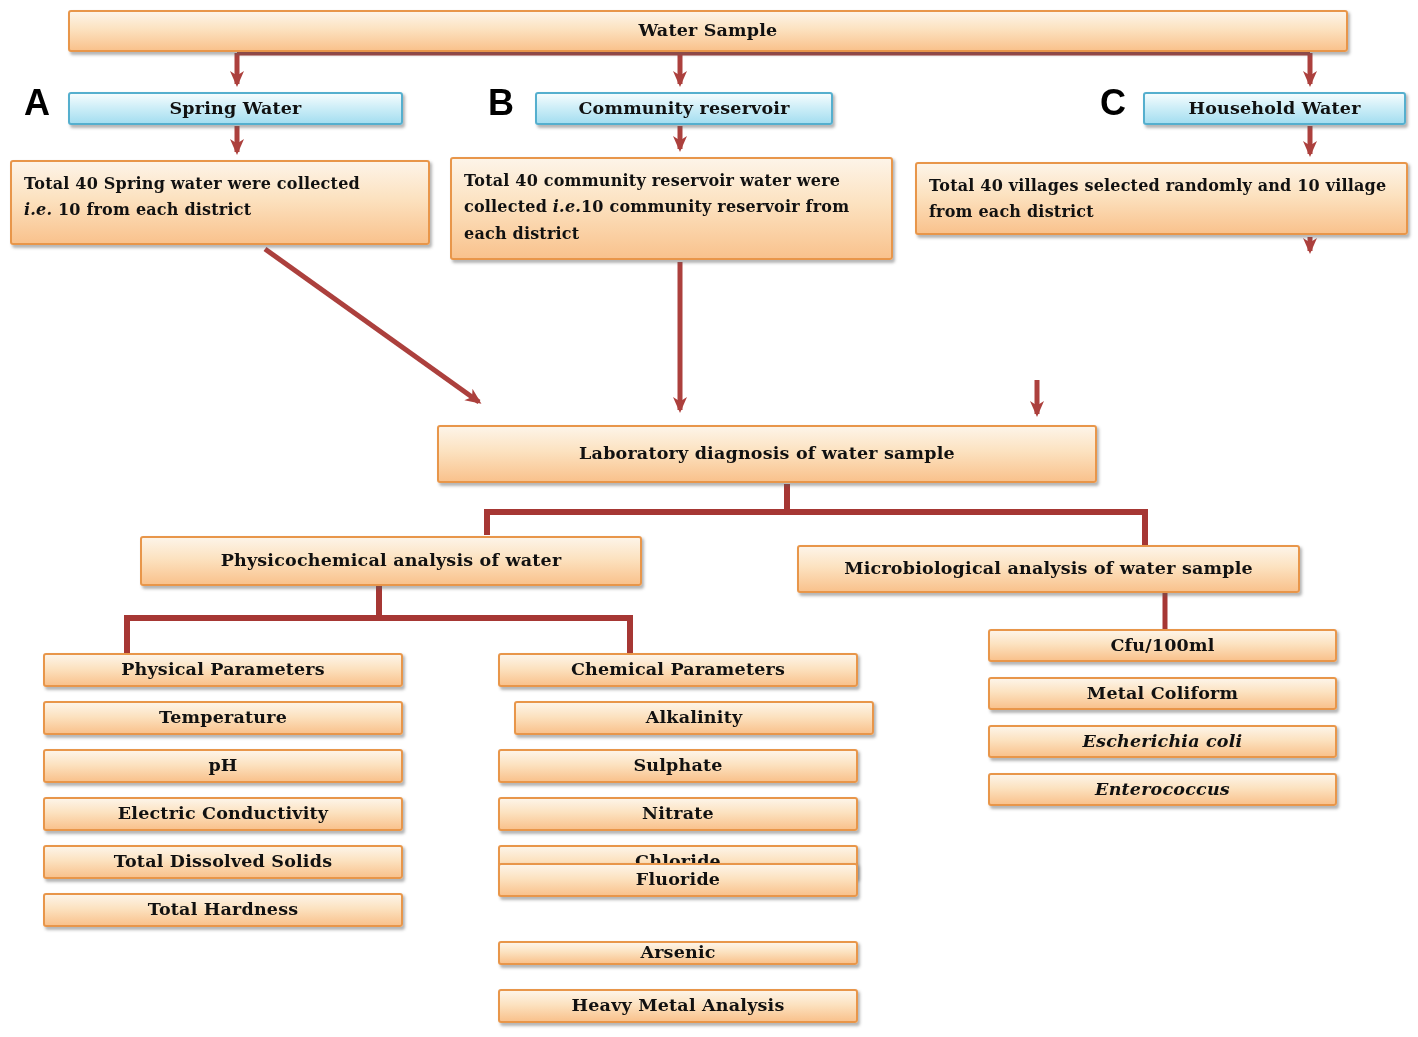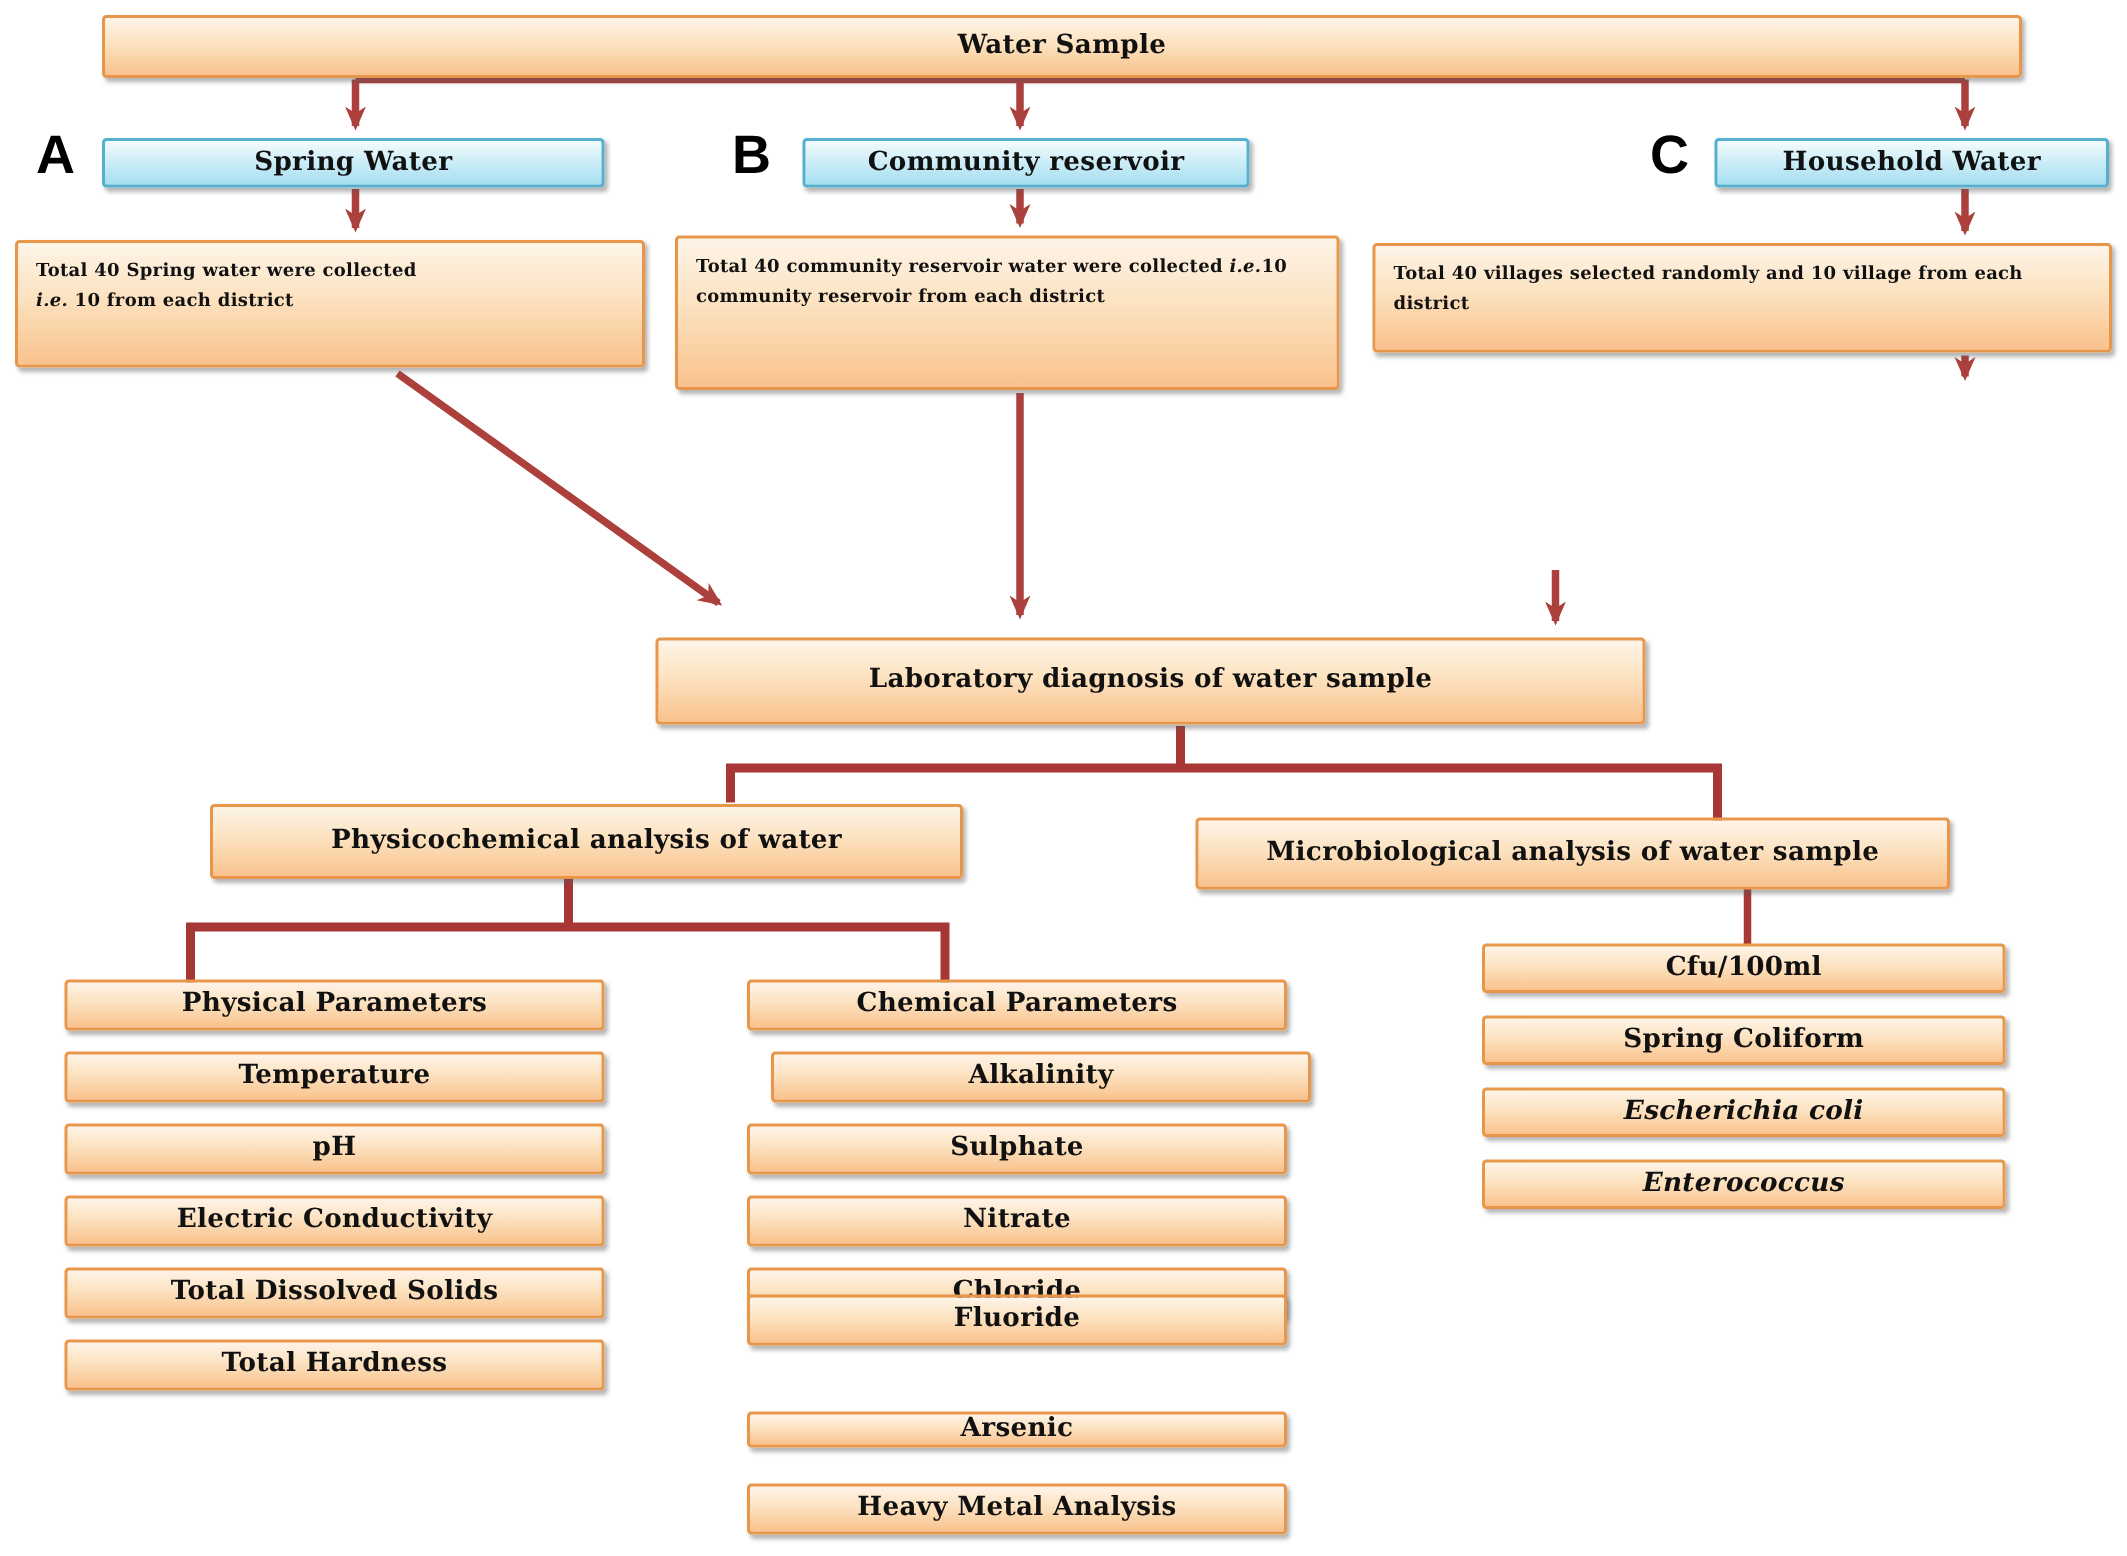--- a/index.html
+++ b/index.html
@@ -14,21 +14,21 @@
     background:linear-gradient(180deg,#FDF4E8 0%,#FCE2C0 45%,#F9C28D 100%);
     box-shadow:2px 2.5px 3px rgba(90,90,90,.45);
     display:flex;align-items:center;justify-content:center;
     font-size:17.5px;letter-spacing:.2px;text-align:center;line-height:1.25;
   }
   .node.blue{
     border:2px solid #55AFCE;
     background:linear-gradient(180deg,#F4FCFE 0%,#CBEDF7 50%,#A5DEF0 100%);
   }
   .node.textblock{
-    display:block;text-align:left;padding:9px 12px;line-height:1.65;font-size:12px;
+    display:block;text-align:left;padding:9px 12px;line-height:1.65;font-size:16px;
   }
   .node.textblock.just{text-align:justify;line-height:1.5;padding:7px 12px;}
   .it{font-style:italic;}
   .tag{
     position:absolute;z-index:2;font-family:"Liberation Sans", sans-serif;
     font-weight:900;font-size:36px;color:#000;line-height:1;
   }
 </style>
 </head>
 <body>
@@ -151,21 +151,21 @@
     <span>Arsenic</span>
   </div>
   <div class="node" style="left:498px;top:989px;width:360px;height:34px;">
     <span>Heavy Metal Analysis</span>
   </div>
 
   <div class="node" style="left:988px;top:629px;width:349px;height:33px;">
     <span>Cfu/100ml</span>
   </div>
   <div class="node" style="left:988px;top:677px;width:349px;height:33px;">
-    <span>Spring Coliform</span>
+    <span>Metal Coliform</span>
   </div>
   <div class="node" style="left:988px;top:725px;width:349px;height:33px;">
     <span class="it">Escherichia coli</span>
   </div>
   <div class="node" style="left:988px;top:773px;width:349px;height:33px;">
     <span class="it">Enterococcus</span>
   </div>
 
 </div>
 

